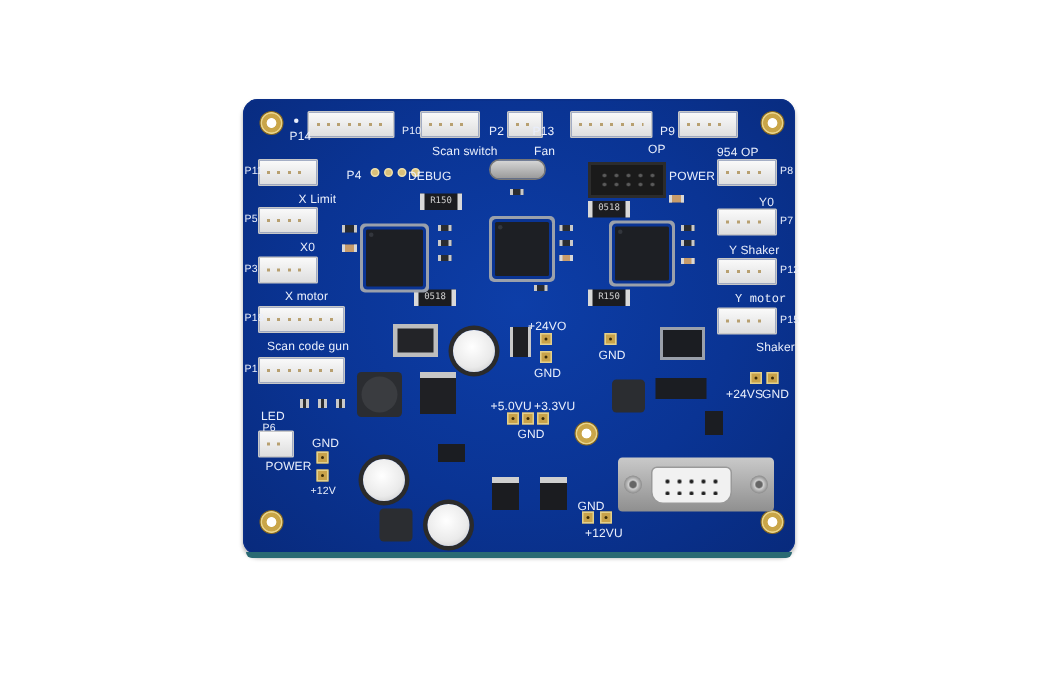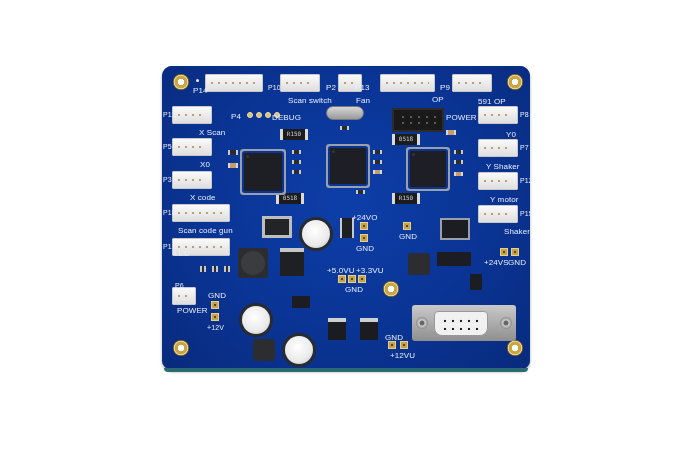--- a/index.html
+++ b/index.html
@@ -103,57 +103,57 @@
   <div class="conn" style="left:338px;top:74px;width:24px;height:18px;"></div>
   <div class="lbl" style="left:326px;top:83px;">P2</div>
   <div class="lbl" style="left:356px;top:96px;">Fan</div>
 
   <div class="conn" style="left:380px;top:74px;width:55px;height:18px;"></div>
   <div class="lbl" style="left:355px;top:83px;">P13</div>
   <div class="lbl" style="left:432px;top:95px;">OP</div>
 
   <div class="conn" style="left:452px;top:74px;width:40px;height:18px;"></div>
   <div class="lbl" style="left:440px;top:83px;">P9</div>
-  <div class="lbl" style="left:478px;top:97px;">591 OP</div>
+  <div class="lbl" style="left:478px;top:97px;">954 OP</div>
 
   <div class="conn" style="left:172px;top:106px;width:40px;height:18px;"></div>
   <div class="lbl small" style="left:163px;top:110px;">P11</div>
-  <div class="lbl" style="left:199px;top:128px;">X Scan</div>
+  <div class="lbl" style="left:199px;top:128px;">X Limit</div>
 
   <div class="conn" style="left:172px;top:138px;width:40px;height:18px;"></div>
   <div class="lbl small" style="left:163px;top:142px;">P5</div>
   <div class="lbl" style="left:200px;top:160px;">X0</div>
 
   <div class="conn" style="left:172px;top:171px;width:40px;height:18px;"></div>
   <div class="lbl small" style="left:163px;top:175px;">P3</div>
-  <div class="lbl" style="left:190px;top:193px;">X code</div>
+  <div class="lbl" style="left:190px;top:193px;">X motor</div>
 
   <div class="conn" style="left:172px;top:204px;width:58px;height:18px;"></div>
   <div class="lbl small" style="left:163px;top:208px;">P18</div>
   <div class="lbl" style="left:178px;top:226px;">Scan code gun</div>
 
   <div class="conn" style="left:172px;top:238px;width:58px;height:18px;"></div>
   <div class="lbl small" style="left:163px;top:242px;">P1</div>
-  <div class="lbl" style="left:174px;top:249px;">LED</div>
+  <div class="lbl" style="left:174px;top:273px;">LED</div>
 
   <div class="conn" style="left:172px;top:287px;width:24px;height:18px;"></div>
   <div class="lbl small" style="left:175px;top:281px;">P6</div>
   <div class="lbl" style="left:177px;top:306px;">POWER</div>
 
   <div class="conn" style="left:478px;top:106px;width:40px;height:18px;"></div>
   <div class="lbl small" style="left:520px;top:110px;">P8</div>
   <div class="lbl" style="left:506px;top:130px;">Y0</div>
 
   <div class="conn" style="left:478px;top:139px;width:40px;height:18px;"></div>
   <div class="lbl small" style="left:520px;top:143px;">P7</div>
   <div class="lbl" style="left:486px;top:162px;">Y Shaker</div>
 
   <div class="conn" style="left:478px;top:172px;width:40px;height:18px;"></div>
   <div class="lbl small" style="left:520px;top:176px;">P12</div>
-  <div class="lbl" style="left:490px;top:195px;">Y motor</div>
+  <div class="lbl" style="left:490px;top:195px;font-family:Liberation Mono, monospace;">Y motor</div>
 
   <div class="conn" style="left:478px;top:205px;width:40px;height:18px;"></div>
   <div class="lbl small" style="left:520px;top:209px;">P15</div>
   <div class="lbl" style="left:504px;top:227px;">Shaker</div>
 
   <div class="lbl" style="left:231px;top:112px;">P4</div>
   <div class="debug-pads" style="left:247px;top:112px;">
       <span></span>
       <span></span>
       <span></span>

